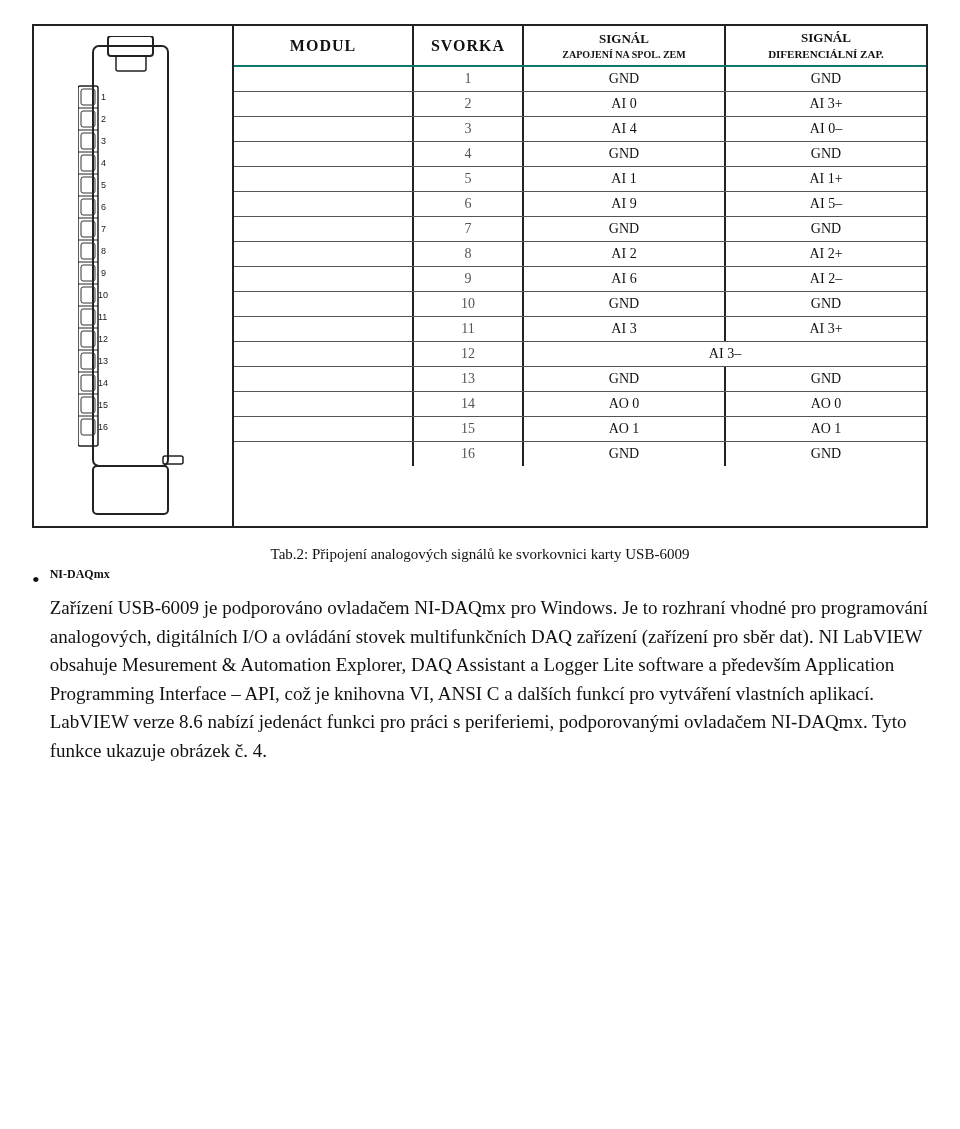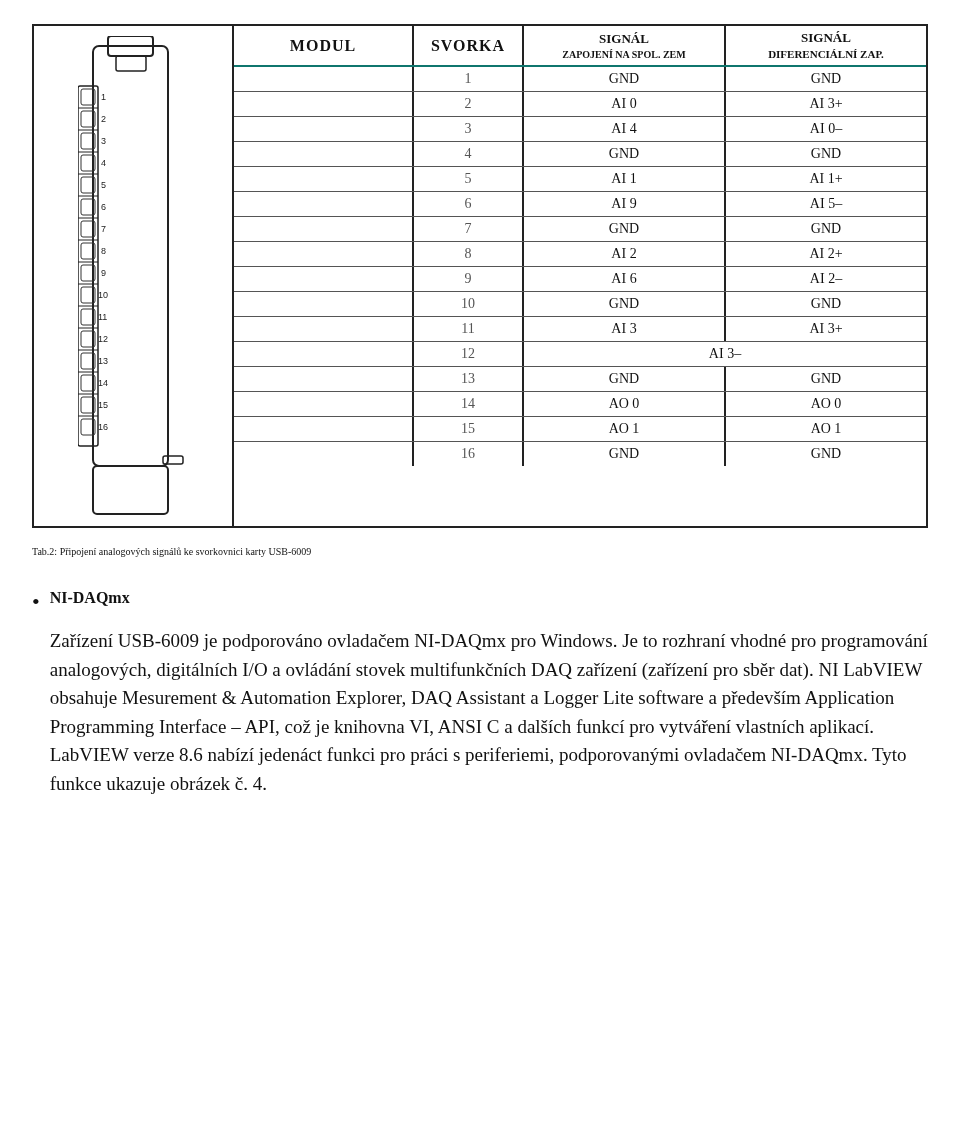--- a/index.html
+++ b/index.html
@@ -125,24 +125,24 @@
 
     .b-sig2 {
       flex: 1;
       padding: 4px 4px;
       text-align: center;
       font-size: 14px;
     }
 
     
     .caption {
-      text-align: left;
-      font-size: 10px;
+      text-align: center;
+      font-size: 15px;
       margin-top: 10px;
-      margin-bottom: 32px;
+      margin-bottom: 4px;
     }
 
     
     .bullet-section {
       margin-bottom: 12px;
     }
 
     .bullet-item {
       display: flex;
       flex-direction: row;
@@ -152,23 +152,23 @@
 
     .bullet-dot {
       font-size: 22px;
       margin-right: 10px;
       line-height: 1;
       margin-top: 2px;
     }
 
     .bullet-title {
       font-weight: bold;
-      font-size: 16px;
+      font-size: 12px;
       display: block;
-      margin-bottom: 20px;
+      margin-bottom: 12px;
     }
 
     .bullet-text {
       font-size: 19px;
       line-height: 1.5;
       text-align: justify;
     }
   </style>
 </head>
 <body>

